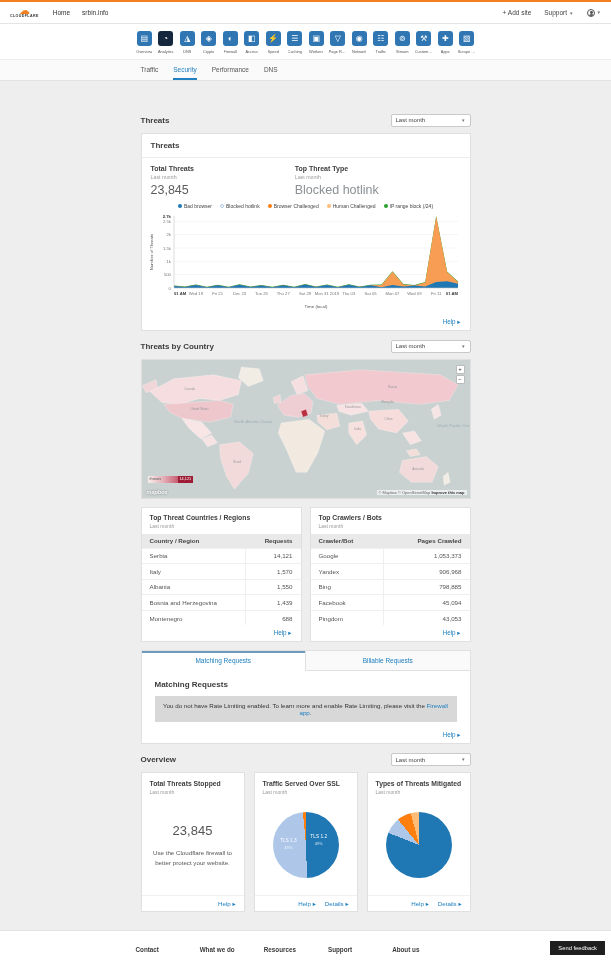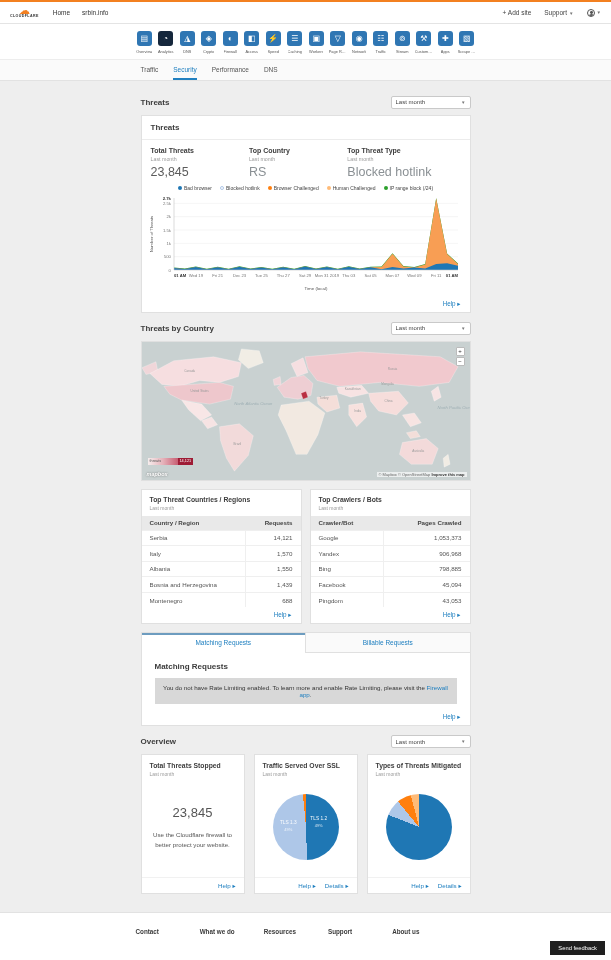--- a/index.html
+++ b/index.html
@@ -23,21 +23,21 @@
   .app-item{width:17px;display:flex;flex-direction:column;align-items:center;gap:2.5px;cursor:pointer}
   .app-icon{width:15px;height:15px;border-radius:3px;background:#2f76b3;color:#fff;font-size:8px;display:flex;align-items:center;justify-content:center}
   .app-icon.active{background:#15273c}
   .app-label{font-size:3.9px;color:#555;white-space:nowrap;overflow:hidden;text-overflow:ellipsis;max-width:18px}
   
   .subnav{background:#fafafa;border-bottom:1px solid #e2e2e2}
   .subnav-inner{width:330px;margin:0 auto;display:flex;gap:15px;padding-top:6px}
   .subtab{font-size:6.5px;color:#555;padding-bottom:5px;border-bottom:2px solid transparent;cursor:pointer}
   .subtab.active{color:#2180c0;border-bottom-color:#2180c0}
   
-  .main{width:330px;margin:0 auto;padding-top:6px}
+  .main{width:330px;margin:0 auto;padding-top:24px}
   .section-head{display:flex;justify-content:space-between;align-items:center;margin:9px 0 6px}
   .section-title{font-size:8px;font-weight:bold;color:#3d3d3d}
   .select{width:80px;height:13px;border:1px solid #c9c9c9;border-radius:2px;background:#fff;font-size:6px;color:#444;display:flex;align-items:center;justify-content:space-between;padding:0 4px;cursor:pointer}
   .card{background:#fff;border:1px solid #e0e0e0}
   .help-row{display:flex;justify-content:flex-end;gap:9px;padding:4px 9px 5px;font-size:6.3px}
   .help-link{color:#2180c0;cursor:pointer}
   
   .card-title{padding:7px 9px;font-size:8px;font-weight:bold;border-bottom:1px solid #ececec}
   .stats{display:flex;padding:7px 9px 2px}
   .stat{flex:1}
@@ -212,25 +212,20 @@
         <span class="caret">▼</span>
       </div>
   </div>
   <div class="card">
     <div class="card-title">Threats</div>
     <div class="stats">
         <div class="stat">
           <div class="stat-label">Total Threats</div>
           <div class="stat-period">Last month</div>
           <div class="stat-value">23,845</div>
-        </div>
-        <div class="stat">
-          <div class="stat-label">Top Country</div>
-          <div class="stat-period">Last month</div>
-          <div class="stat-value">RS</div>
         </div>
         <div class="stat">
           <div class="stat-label">Top Threat Type</div>
           <div class="stat-period">Last month</div>
           <div class="stat-value">Blocked hotlink</div>
         </div>
       </div>
     <div class="legend-row">
         <span class="legend-item">
           <span class="legend-dot" style="background: rgb(31, 119, 180);"></span>

